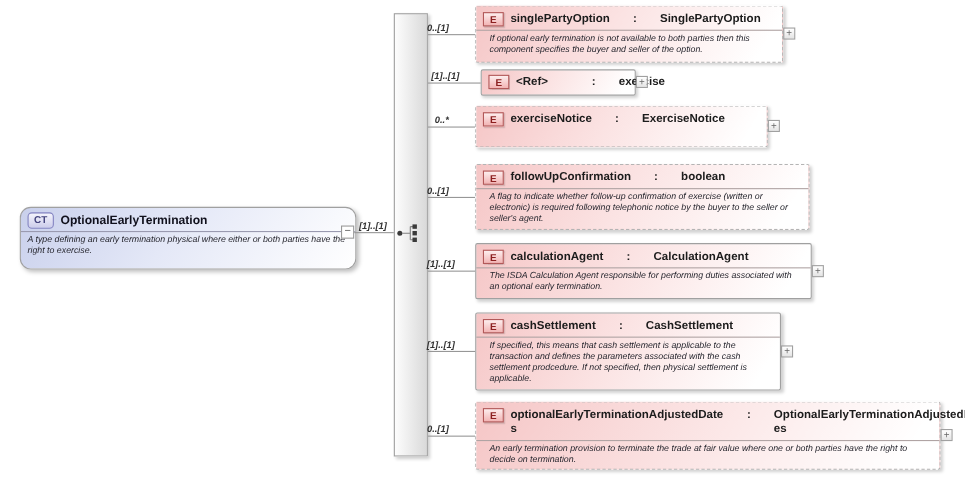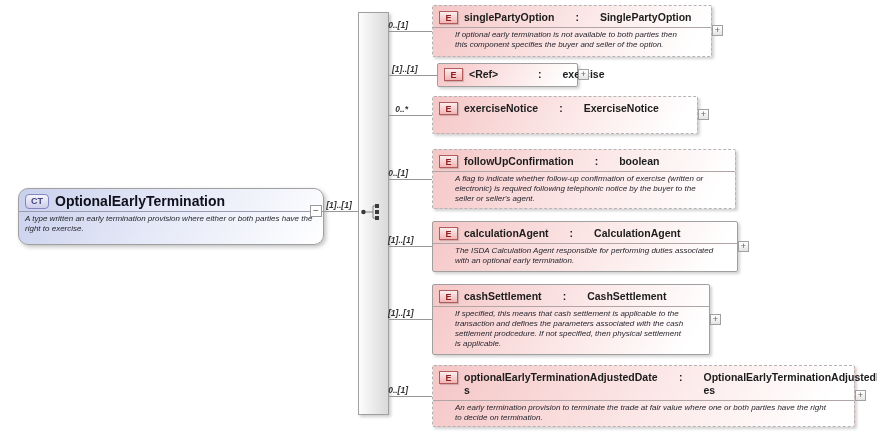--- a/index.html
+++ b/index.html
@@ -8,21 +8,21 @@
 
   
   .ct-box{position:absolute;left:2px;top:188px;width:306px;height:57px;box-sizing:border-box;
           border:1px solid #a0a0a0;border-radius:10px;
           background:linear-gradient(125deg,#c9d0ec 0%,#e4e8f7 45%,#ffffff 100%);
           box-shadow:2px 2px 4px rgba(0,0,0,.25);margin-left:16px;}
   .ct-header{display:flex;align-items:center;gap:6px;padding:4px 6px 2px 6px;}
   .ct-badge{flex:none;width:22px;height:13px;border:1px solid #8585c2;border-radius:4px;
             background:linear-gradient(#f4f4fc,#cdcdeb);color:#44447e;
             font-size:9px;font-weight:bold;line-height:13px;text-align:center;}
-  .ct-title{font-size:14px;font-weight:bold;color:#10101c;white-space:nowrap;}
+  .ct-title{font-size:11px;font-weight:bold;color:#10101c;white-space:nowrap;}
   .ct-desc{border-top:1px solid #9a9ab0;padding:2px 6px;font-size:8px;font-style:italic;
            color:#26262e;line-height:10px;}
 
   
   .h-line{position:absolute;height:0;border-top:1px solid #979797;}
   .minus-box{position:absolute;left:310px;top:205px;width:12px;height:12px;box-sizing:border-box;
              border:1px solid #999;background:#fff;color:#555;font-size:10px;line-height:9px;
              text-align:center;cursor:pointer;}
   .cl{position:absolute;width:20px;text-align:right;font-style:italic;font-weight:bold;
       font-size:8.5px;color:#333;white-space:nowrap;}
@@ -39,21 +39,21 @@
           background:linear-gradient(120deg,#f5c6c6 0%,#fbe3e3 45%,#ffffff 92%);
           box-shadow:2px 2px 3px rgba(0,0,0,.18);}
   .solid{border:1px solid #a0a0a0;}
   .dashed{border:1px dashed #b4b4b4;}
   .el-header{display:flex;align-items:flex-start;gap:6px;padding:5px 6px 3px 6px;}
   .e-badge{flex:none;width:19px;height:13px;box-sizing:border-box;border:1px solid #b25959;
            background:linear-gradient(#fdeeee,#f2b4b4);color:#8c2020;font-size:9px;
            font-weight:bold;line-height:12px;text-align:center;box-shadow:1px 1px 1px rgba(0,0,0,.15);}
   .el-title{display:flex;align-items:flex-start;gap:21px;font-size:10.5px;font-weight:bold;
             color:#1c1c1c;line-height:13px;}
-  .el-note{border-top:1px solid #b0a4a4;padding:2px 22px;font-size:8px;font-style:italic;
+  .el-note{border-top:1px solid #b0a4a4;padding:2px 12px;font-size:8px;font-style:italic;
            color:#26262e;line-height:10px;}
   .plus-box{position:absolute;right:-12px;top:50%;margin-top:-6px;width:11px;height:11px;
             box-sizing:border-box;border:1px solid #a0a0a0;color:#666;cursor:pointer;
             background:linear-gradient(#ffffff,#e4e4e4);font-size:9px;line-height:9px;text-align:center;}
 
   
   .e-0{top:5px;width:280px;height:52px;}
   .e-1{top:63px;left:437px;width:141px;height:24px;}
   .e-1 .el-header{padding:4px 6px;}
   .e-1 .el-name{min-width:48px;}
@@ -83,21 +83,21 @@
 </head>
 <body>
 
 <div class="canvas">
 
   <div class="ct-box">
     <div class="ct-header">
       <span class="ct-badge">CT</span>
       <span class="ct-title">OptionalEarlyTermination</span>
     </div>
-    <div class="ct-desc">A type written an early termination provision where either or both parties have the right to exercise.</div>
+    <div class="ct-desc">A type defining an early termination physical where either or both parties have the right to exercise.</div>
   </div>
 
   <div class="minus-box">−</div>
   <div class="h-line" style="left:322px;top:211px;width:36px;"></div>
   <div class="cl cl-main">[1]..[1]</div>
 
   <div class="seq-bar"></div>
   <svg class="seq-icon" width="26" height="18" viewBox="0 0 26 18">
     <line x1="6" y1="9" x2="13" y2="9" stroke="#808080" stroke-width="1"></line>
     <line x1="13" y1="3" x2="13" y2="15" stroke="#808080" stroke-width="1"></line>

